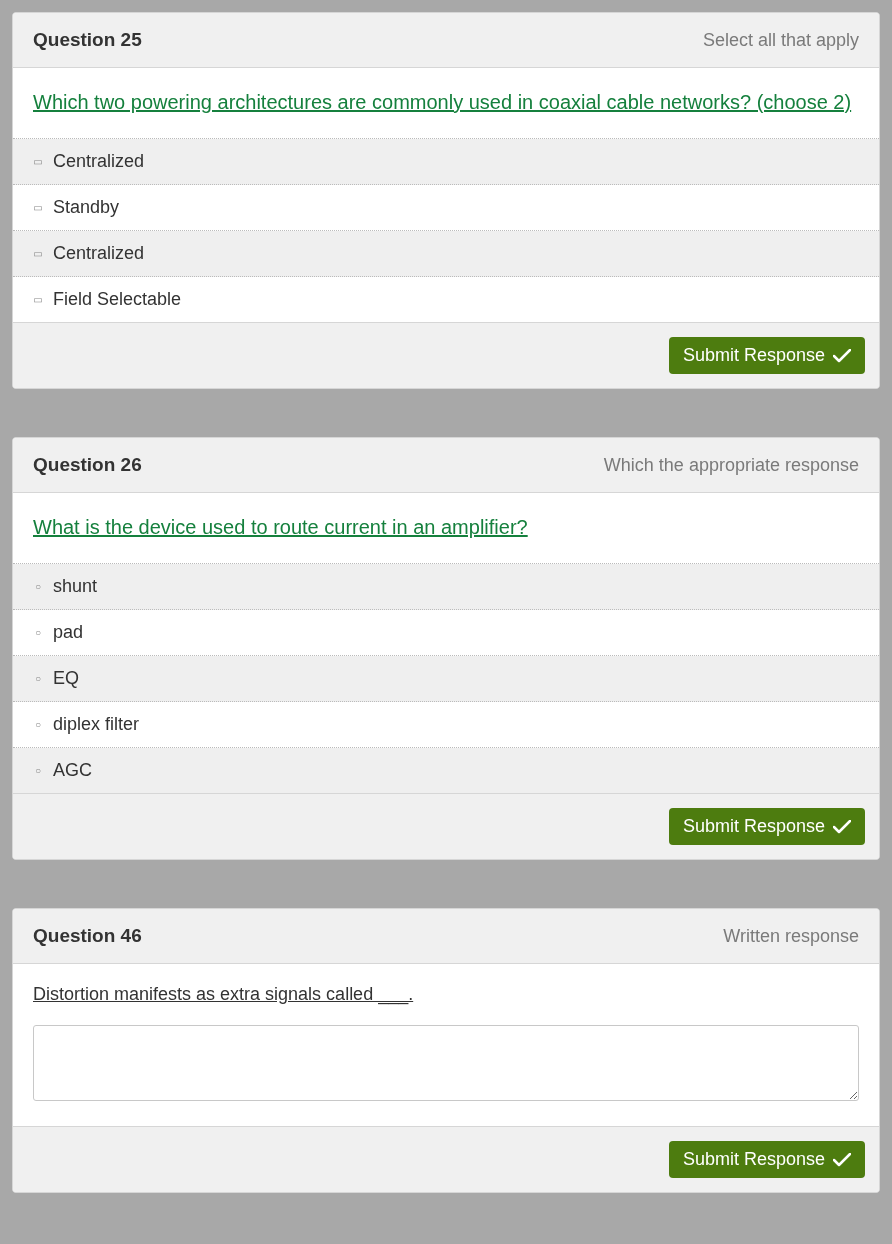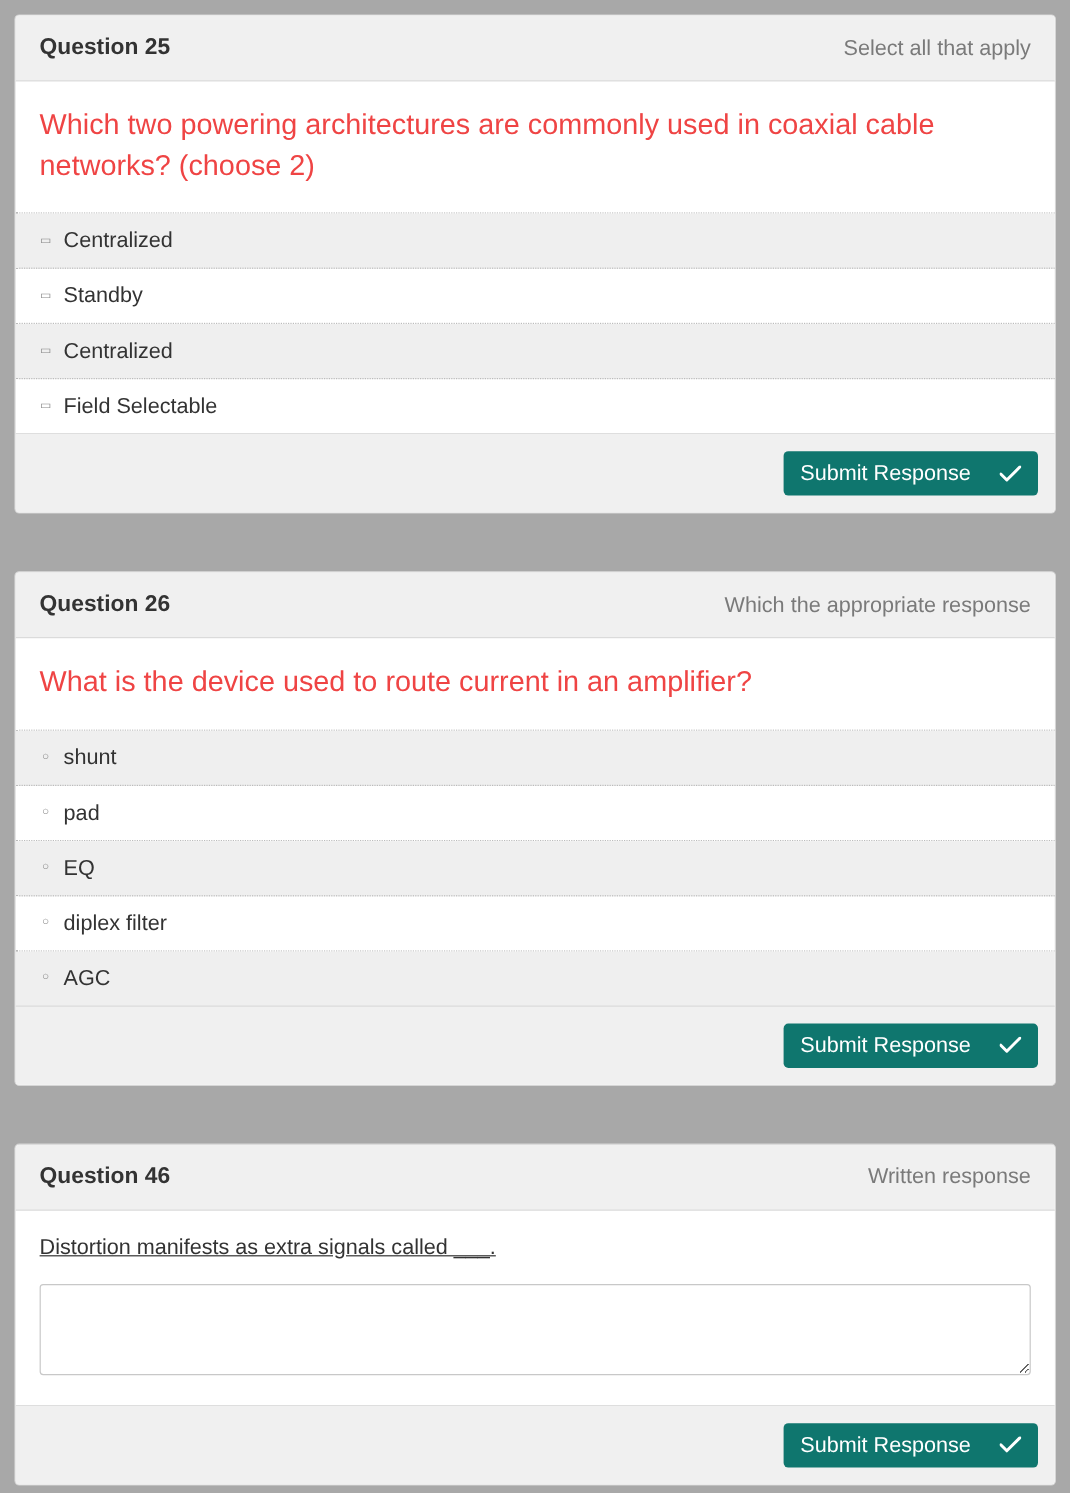--- a/index.html
+++ b/index.html
@@ -32,23 +32,24 @@
     color: #333;
     font-size: 19px;
   }
   .q-type {
     color: #7a7a7a;
     font-size: 18px;
   }
   .q-prompt {
     padding: 20px 20px 22px 20px;
     background: #fff;
-    color: #ef4444;
-    font-size: 24px;
+    color: #15803d;
+    font-size: 20px;
     line-height: 1.4;
+    text-decoration: underline;
   }
   .options {
     border-top: 1px dotted #bbb;
   }
   .option-row {
     padding: 12px 20px 12px 20px;
     border-bottom: 1px dotted #bbb;
     display: flex;
     align-items: center;
     font-size: 18px;
@@ -65,29 +66,29 @@
     line-height: 1;
   }
   .card-footer {
     background: #f0f0f0;
     padding: 14px 14px;
     display: flex;
     justify-content: flex-end;
     border-top: none;
   }
   .submit-btn {
-    background: #0f766e;
+    background: #4d7c0f;
     color: #fff;
     border: none;
     border-radius: 4px;
     padding: 8px 14px;
     font-size: 18px;
     display: inline-flex;
     align-items: center;
-    gap: 24px;
+    gap: 8px;
     cursor: pointer;
   }
   .submit-btn svg { display: block; }
   .written-body {
     padding: 20px;
     background: #fff;
     border-bottom: 1px solid #d6d6d6;
     text-decoration: underline;
   }
   .written-body .prompt-text {

